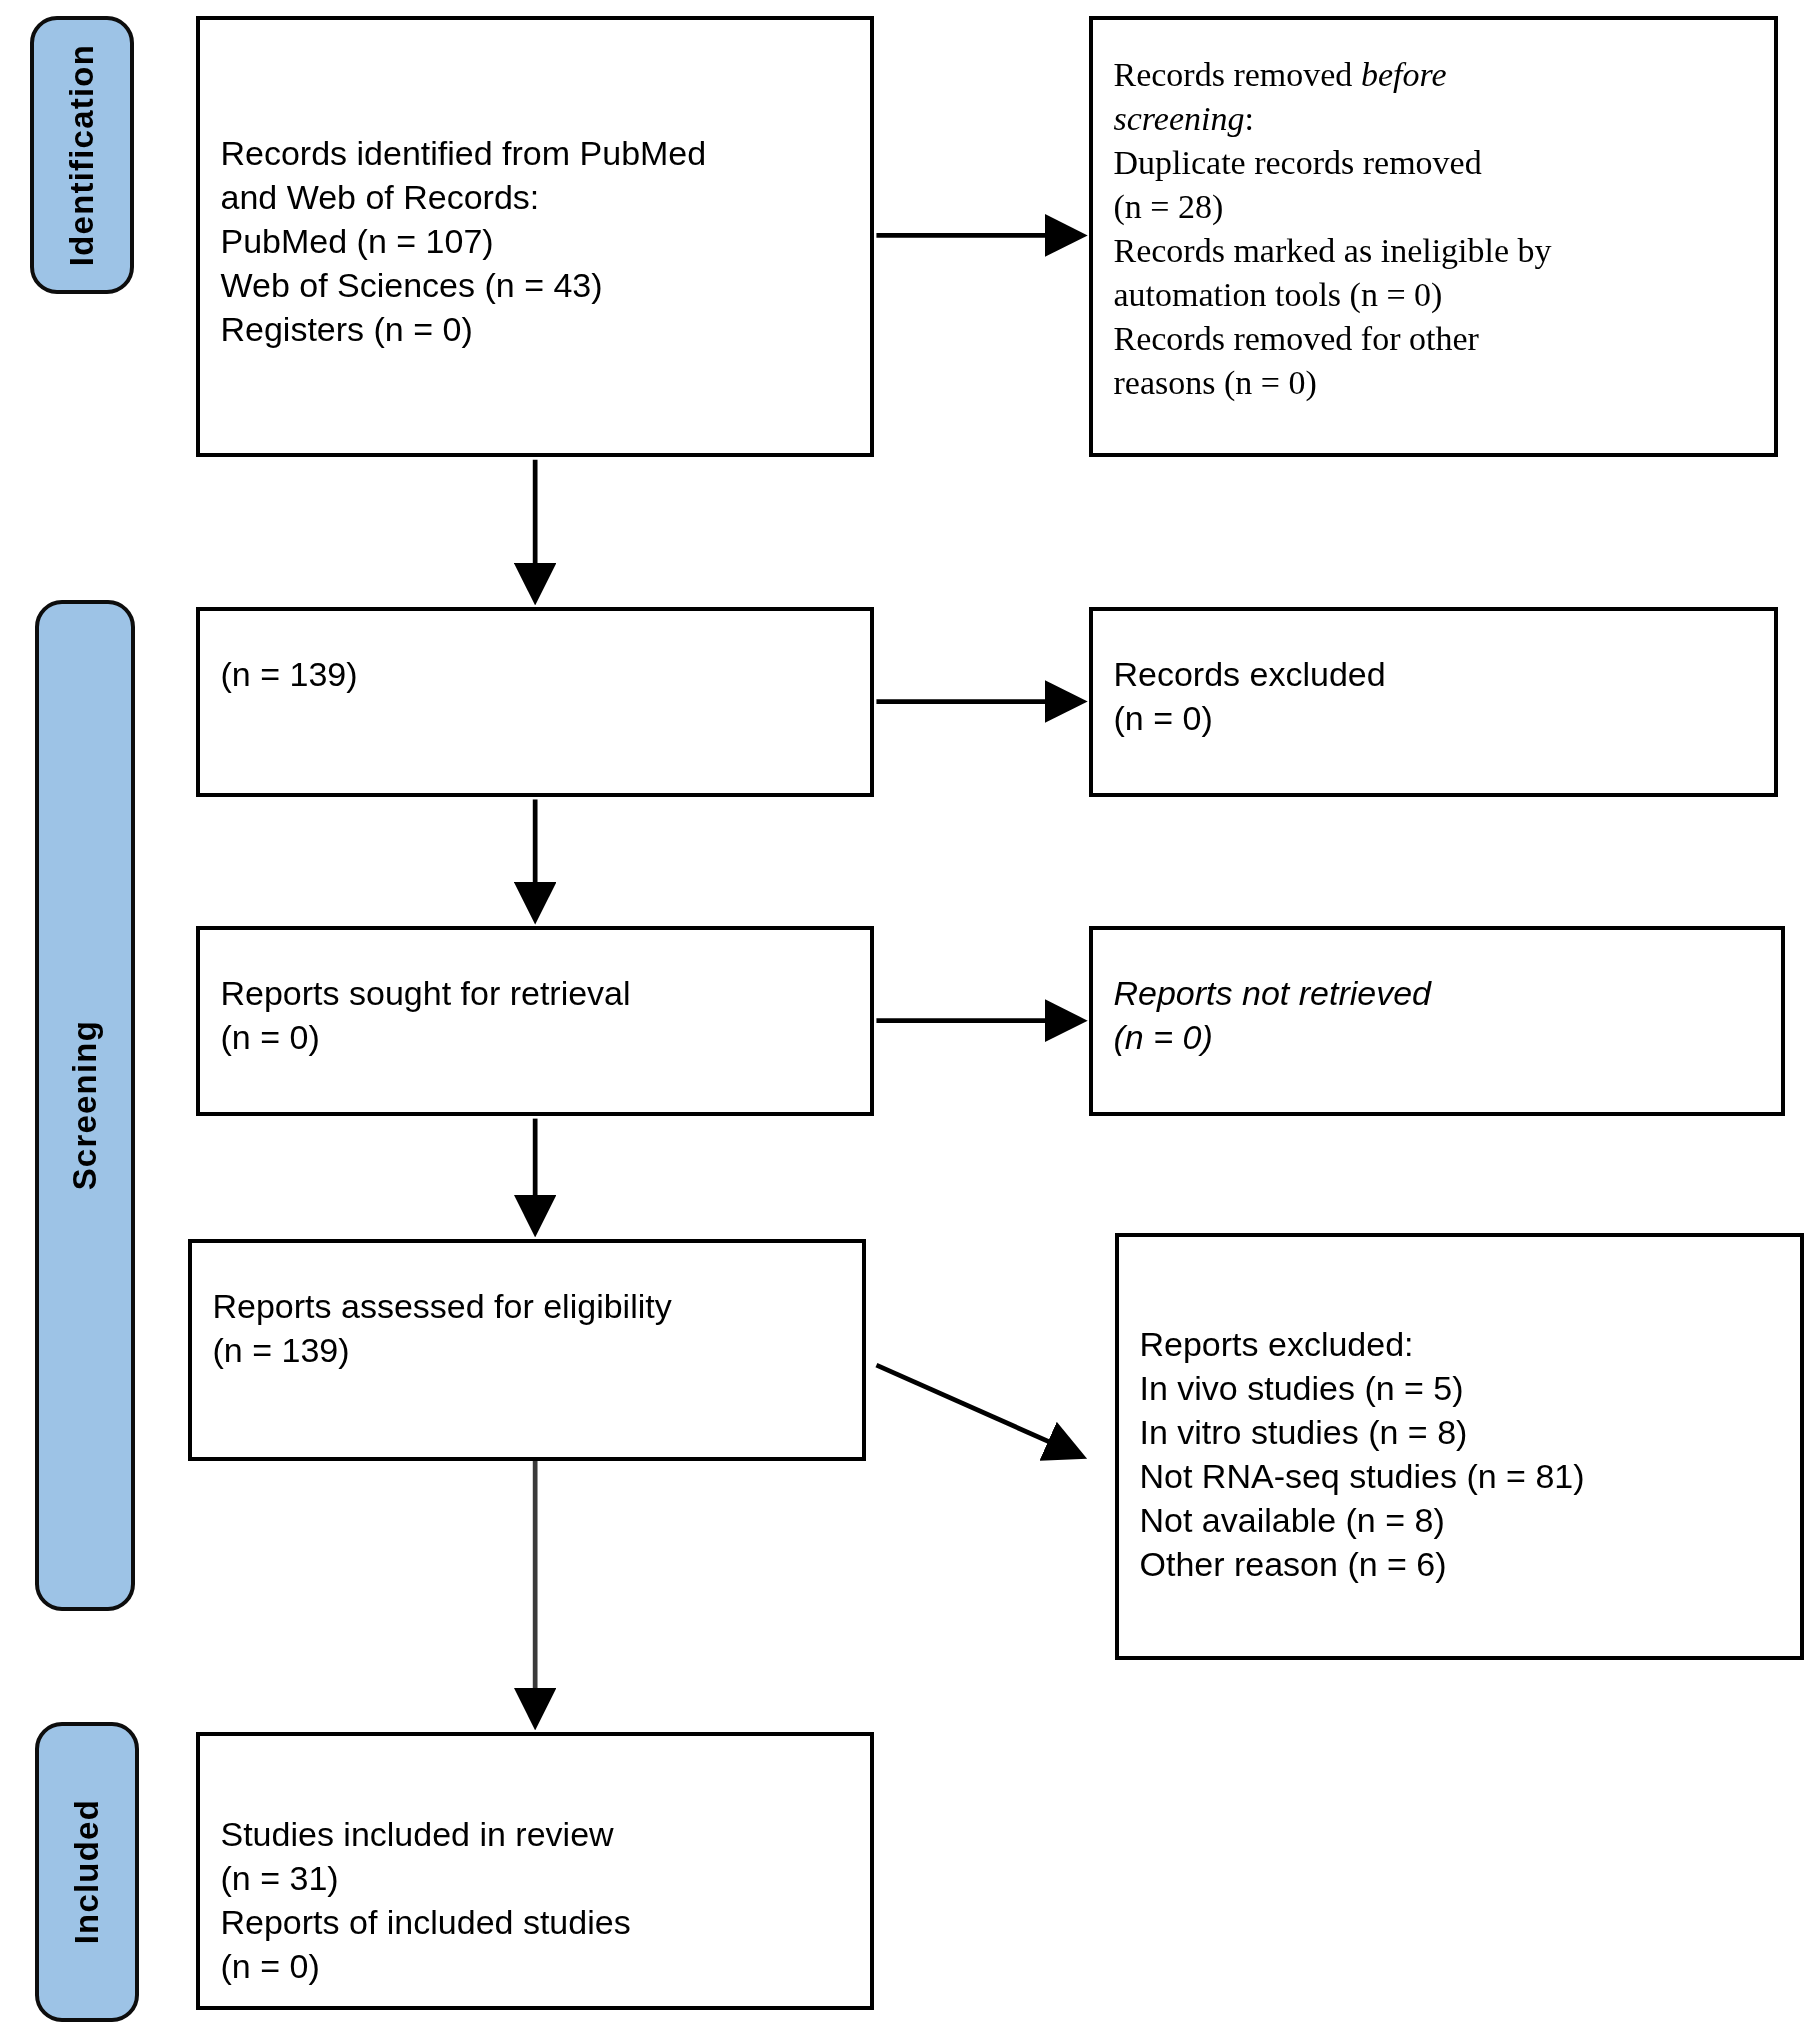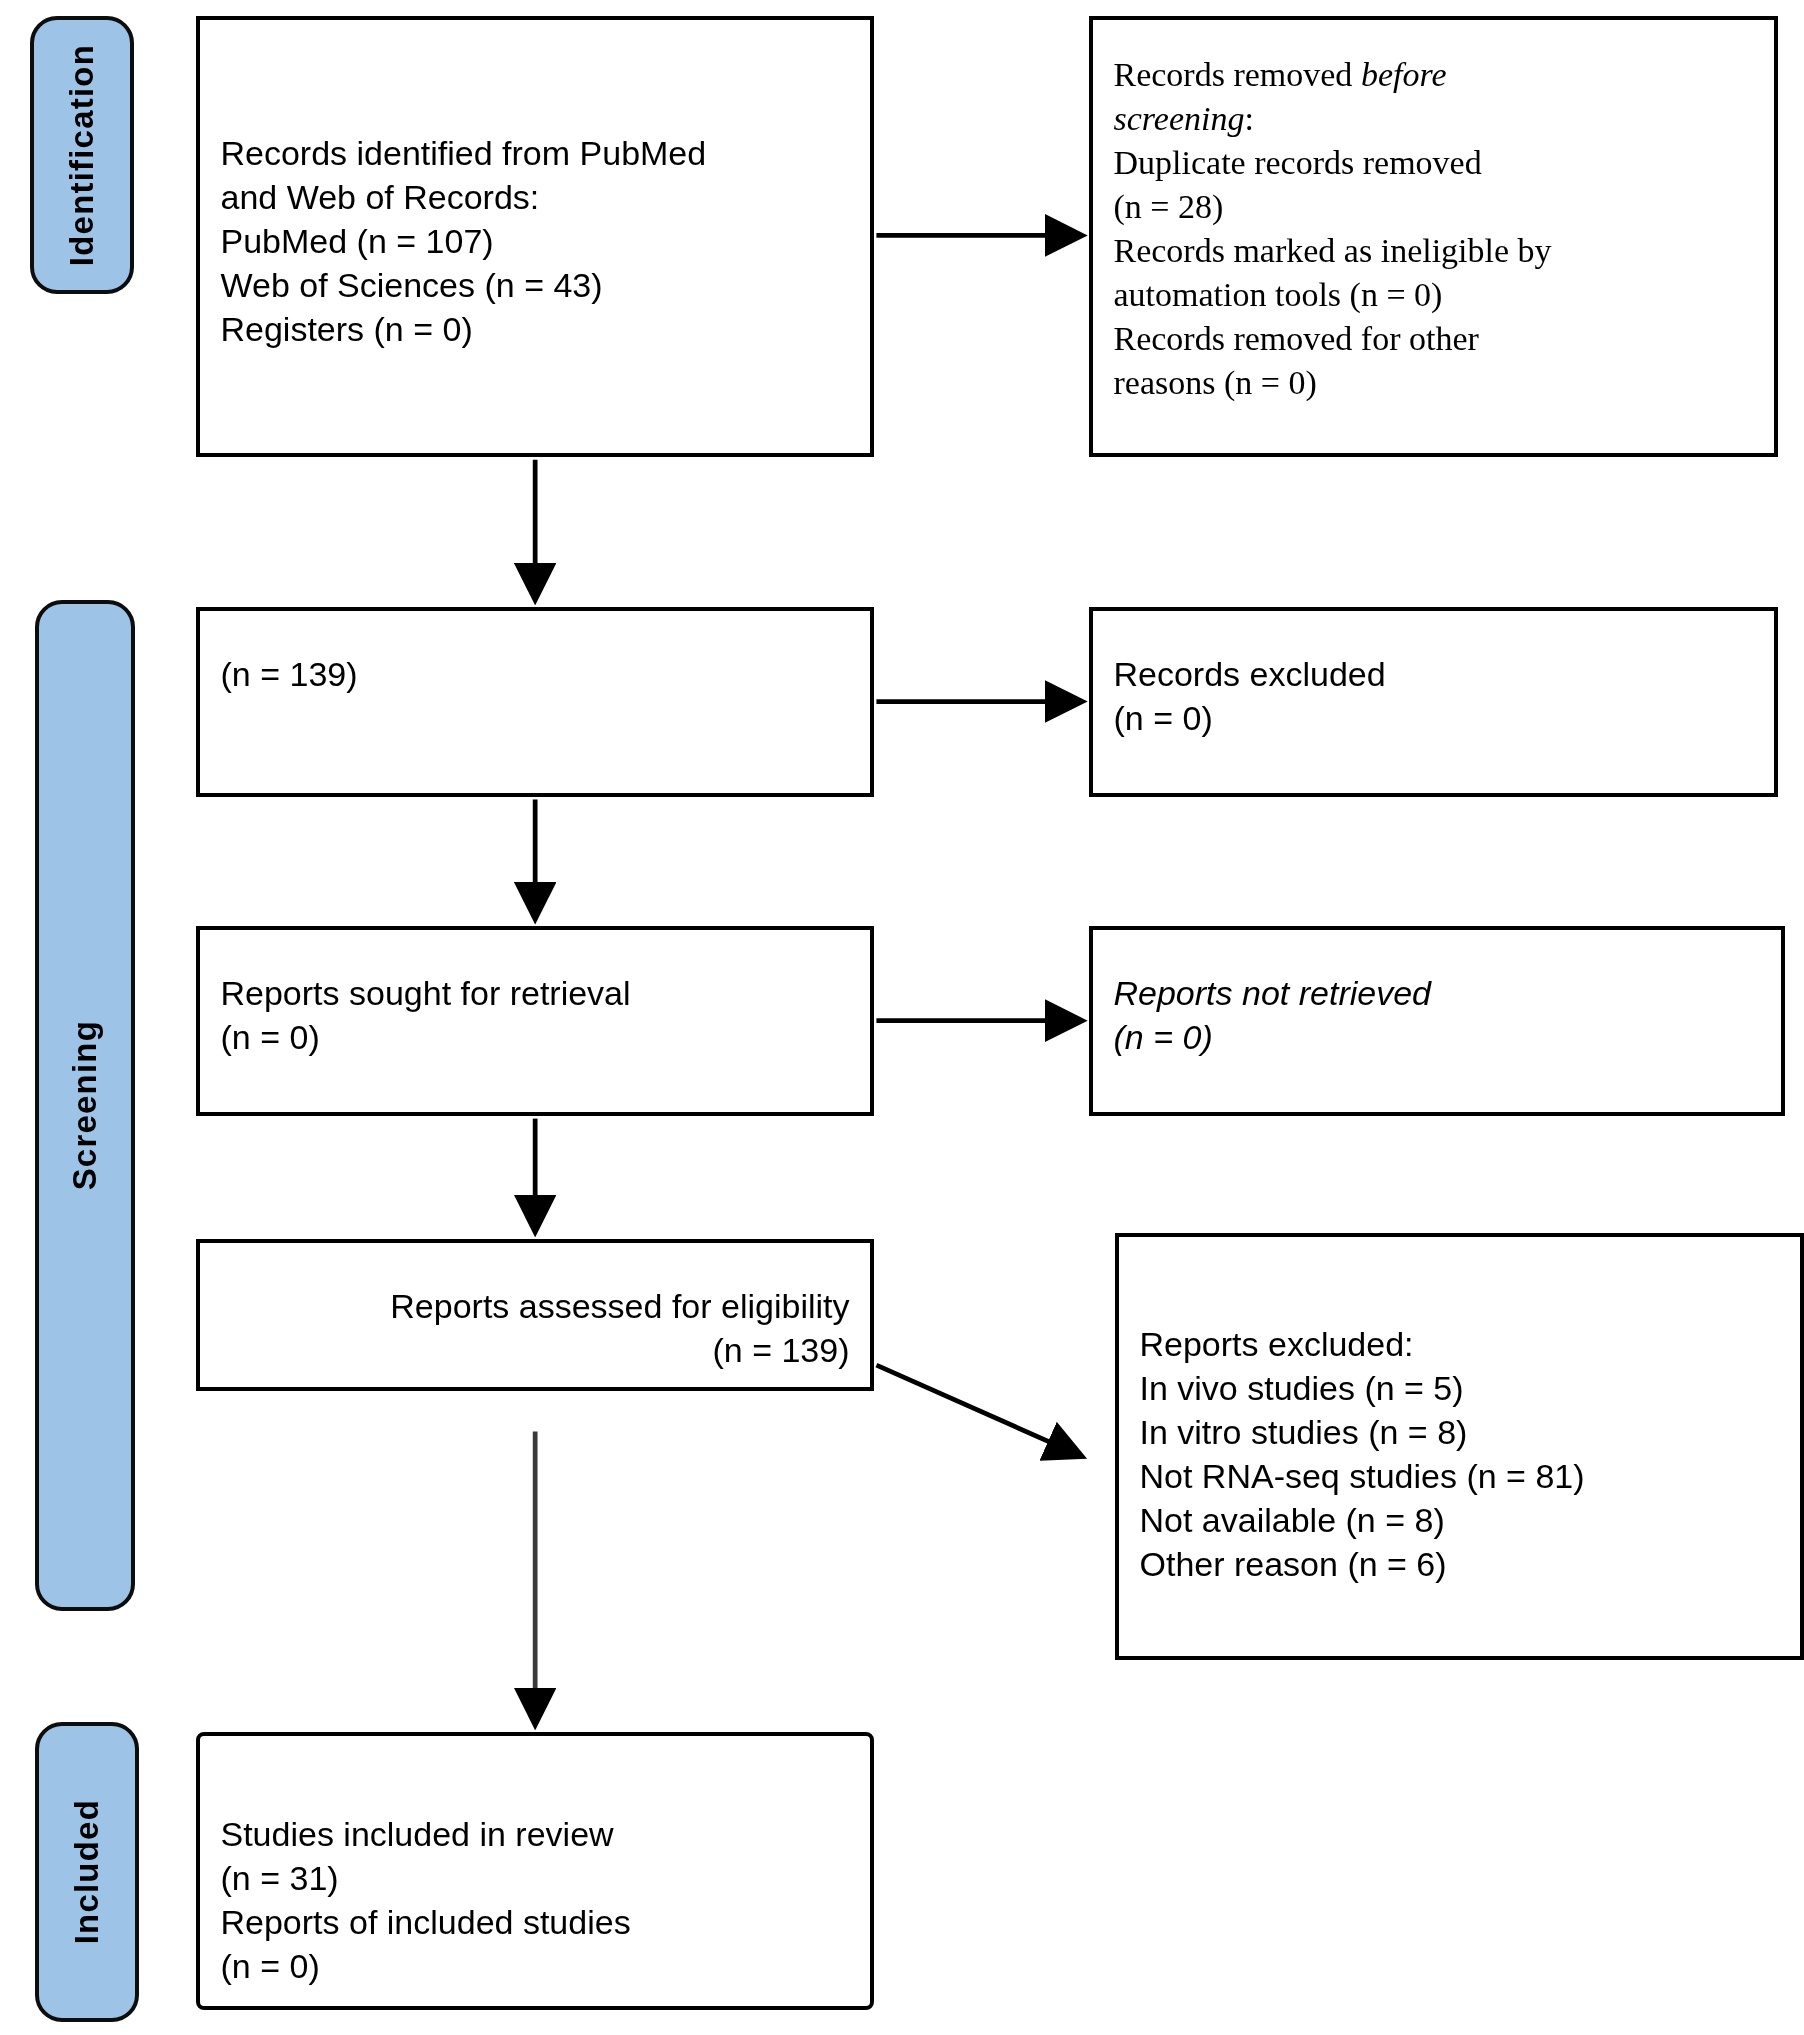--- a/index.html
+++ b/index.html
@@ -62,34 +62,34 @@
     font-size: 34px;
     line-height: 1.295;
     white-space: nowrap;
     color: #000;
   }
 
   
   #box-identified      { left: 196px; top: 16px;   width: 678px; height: 441px; }
   #box-screened        { left: 196px; top: 607px;  width: 678px; height: 190px; }
   #box-sought          { left: 196px; top: 926px; width: 678px; height: 190px; }
-  #box-assessed        { left: 196px; top: 1239px; width: 678px; height: 152px; text-align: right; }
+  #box-assessed        { left: 188px; top: 1239px; width: 678px; height: 222px; }
   #box-included        { left: 196px; top: 1732px; width: 678px; height: 278px; }
 
   
   #box-removed-before  { left: 1089px; top: 16px;   width: 689px; height: 441px; font-family: Liberation Serif, serif; }
   #box-records-excl    { left: 1089px; top: 607px;  width: 689px; height: 190px; }
   #box-not-retrieved   { left: 1089px; top: 926px; width: 696px; height: 190px; font-style: italic; }
   #box-reports-excl    { left: 1115px; top: 1233px; width: 689px; height: 427px; }
 
   
   #box-identified { justify-content: flex-start; padding-top: 111px; }
   #box-removed-before { justify-content: flex-start; padding-top: 33px; }
   #box-reports-excl { justify-content: flex-start; padding-top: 85px; }
-  #box-included { justify-content: flex-start; padding-top: 76px; border-radius: 8px; }
+  #box-included { justify-content: flex-start; padding-top: 76px; }
   #box-screened, #box-sought, #box-assessed,
   #box-records-excl, #box-not-retrieved { justify-content: flex-start; padding-top: 41px; }
 
   
   #connectors {
     position: absolute;
     left: 0; top: 0;
     width: 1805px; height: 2035px;
     pointer-events: none;
   }

